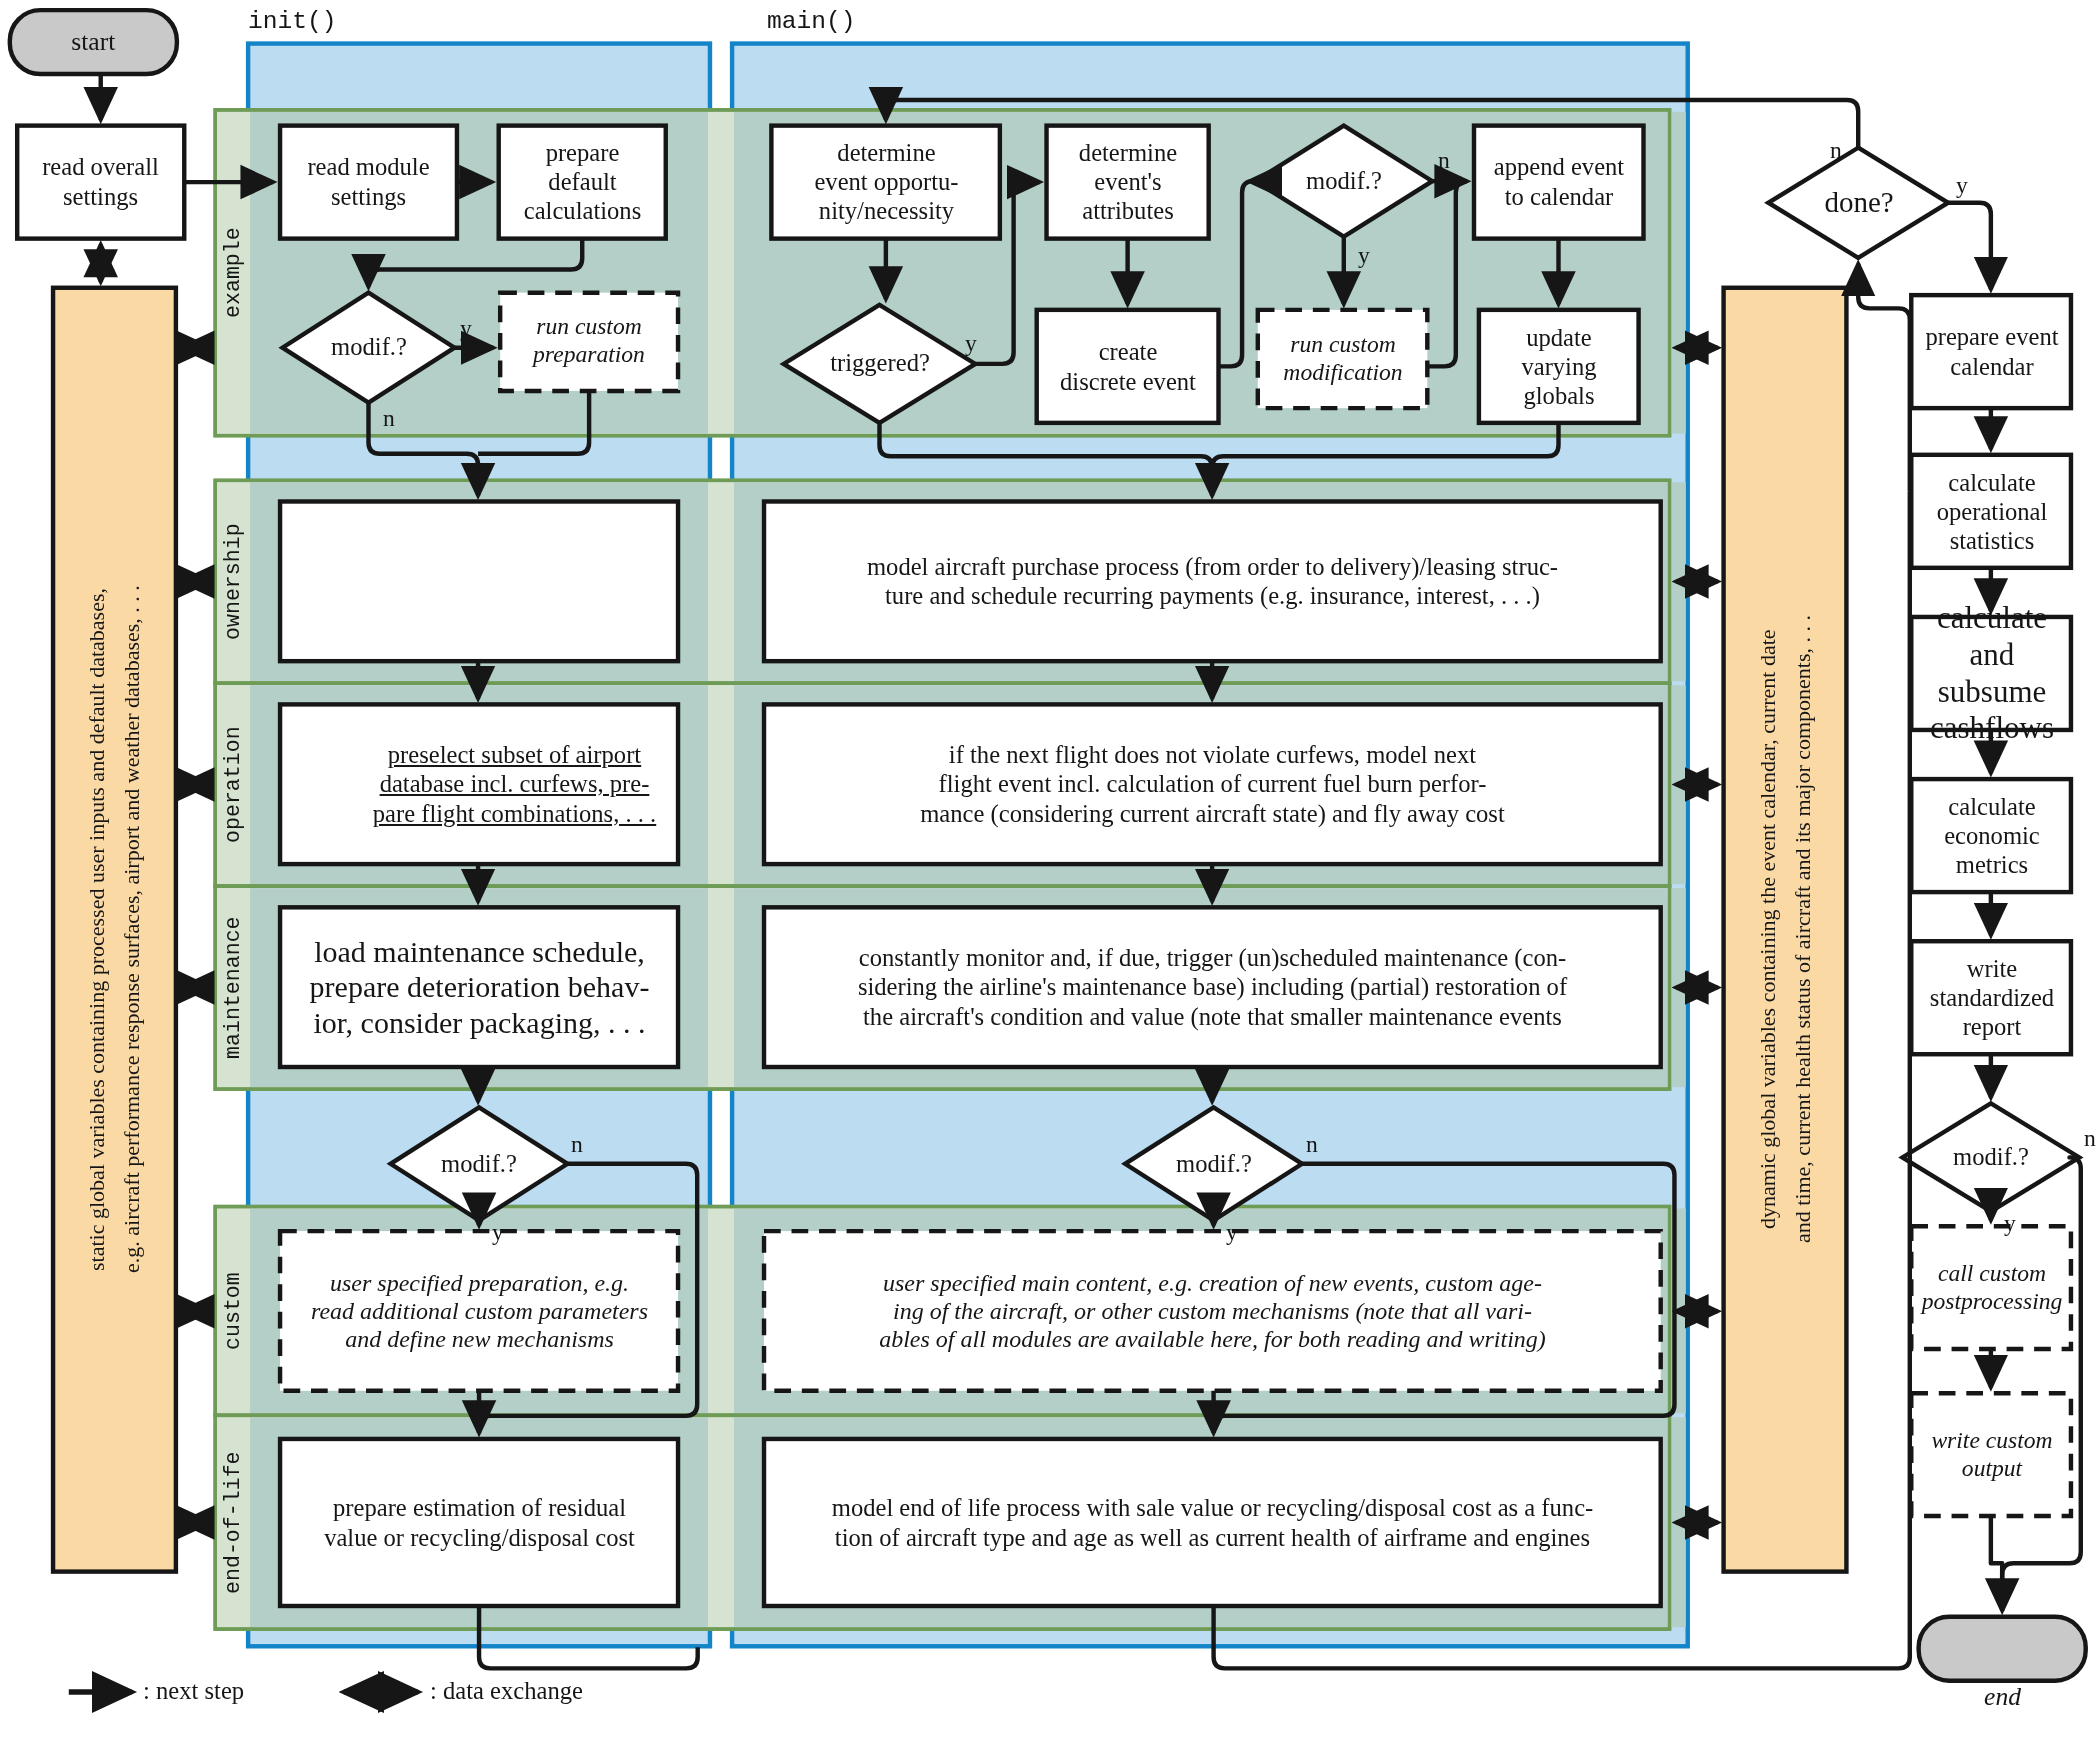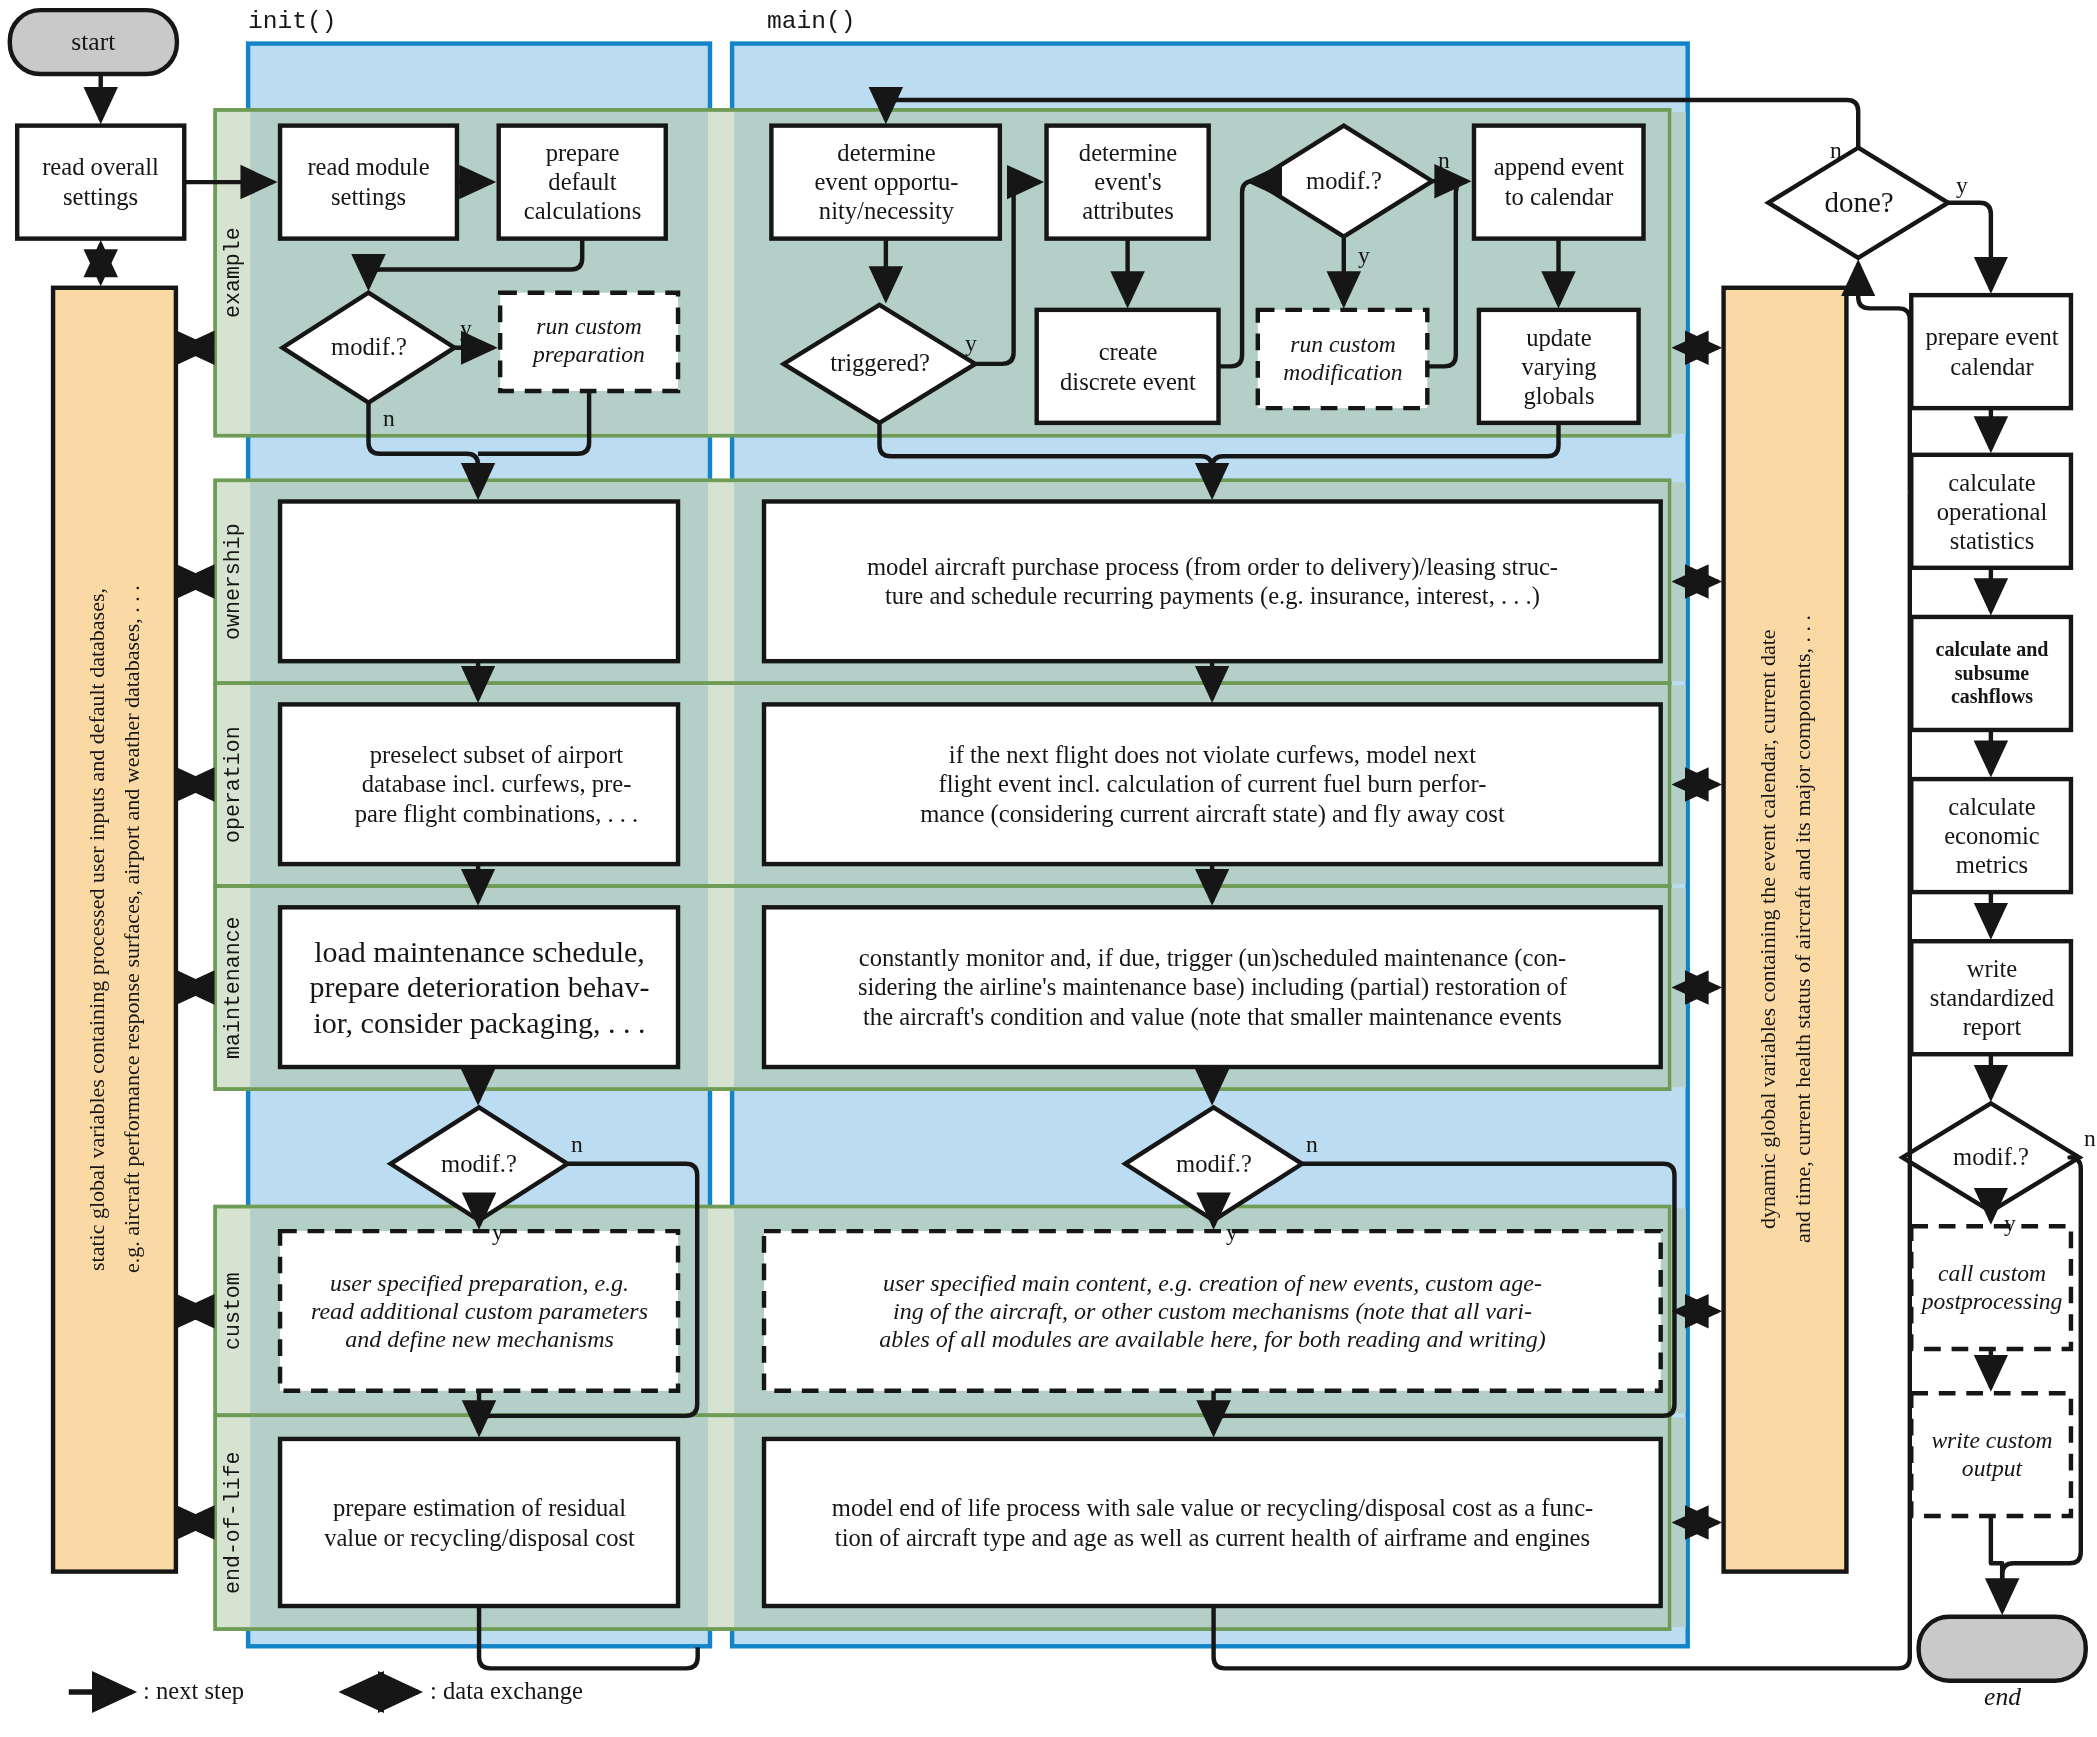--- a/index.html
+++ b/index.html
@@ -252,21 +252,21 @@
 settings</div>
 
 <div class="lbl ctrbox" style="left:280px;top:125px;width:177px;height:113px;font-size:24.6px;">read module
 settings</div>
 <div class="lbl ctrbox" style="left:499px;top:125px;width:167px;height:113px;font-size:24.6px;">prepare
 default
 calculations</div>
 <div class="lbl ctrbox" style="left:305px;top:330px;width:128px;height:34px;font-size:24.6px;">modif.?</div>
 <div class="lbl ctrbox ital" style="left:500px;top:292px;width:178px;height:98px;font-size:23.6px;">run custom
 preparation</div>
-<div class="lbl ctrbox" style="left:282px;top:704px;width:429px;height:160px;font-size:24.6px;">preselect subset of airport
+<div class="lbl ctrbox" style="left:300px;top:704px;width:429px;height:160px;font-size:24.6px;text-decoration:underline;">preselect subset of airport
 database incl. curfews, pre-
 pare flight combinations, . . .</div>
 <div class="lbl ctrbox" style="left:283px;top:907px;width:393px;height:160px;font-size:30px;">load maintenance schedule,
 prepare deterioration behav-
 ior, consider packaging, . . .</div>
 <div class="lbl ctrbox" style="left:415px;top:1147px;width:128px;height:34px;font-size:24.6px;">modif.?</div>
 <div class="lbl ctrbox ital" style="left:283px;top:1231px;width:393px;height:160px;font-size:24px;">user specified preparation, e.g.
 read additional custom parameters
 and define new mechanisms</div>
 <div class="lbl ctrbox" style="left:283px;top:1439px;width:393px;height:167px;font-size:24.6px;">prepare estimation of residual
@@ -303,21 +303,21 @@
 ables of all modules are available here, for both reading and writing)</div>
 <div class="lbl ctrbox" style="left:769px;top:1439px;width:887px;height:167px;font-size:24.6px;">model end of life process with sale value or recycling/disposal cost as a func-
 tion of aircraft type and age as well as current health of airframe and engines</div>
 
 <div class="lbl ctrbox" style="left:1795px;top:185px;width:128px;height:34px;font-size:29px;">done?</div>
 <div class="lbl ctrbox" style="left:1912px;top:295px;width:160px;height:113px;font-size:24.6px;">prepare event
 calendar</div>
 <div class="lbl ctrbox" style="left:1912px;top:455px;width:160px;height:113px;font-size:24.6px;">calculate
 operational
 statistics</div>
-<div class="lbl ctrbox" style="left:1912px;top:617px;width:160px;height:113px;font-size:20px;font-weight:bold;">calculate and
+<div class="lbl ctrbox" style="left:1912px;top:617px;width:160px;height:113px;font-size:31px;">calculate and
 subsume
 cashflows</div>
 <div class="lbl ctrbox" style="left:1912px;top:779px;width:160px;height:113px;font-size:24.6px;">calculate
 economic
 metrics</div>
 <div class="lbl ctrbox" style="left:1912px;top:941px;width:160px;height:113px;font-size:24.6px;">write
 standardized
 report</div>
 <div class="lbl ctrbox" style="left:1927px;top:1140px;width:128px;height:34px;font-size:24.6px;">modif.?</div>
 <div class="lbl ctrbox ital" style="left:1912px;top:1226px;width:160px;height:123px;font-size:23.6px;">call custom

